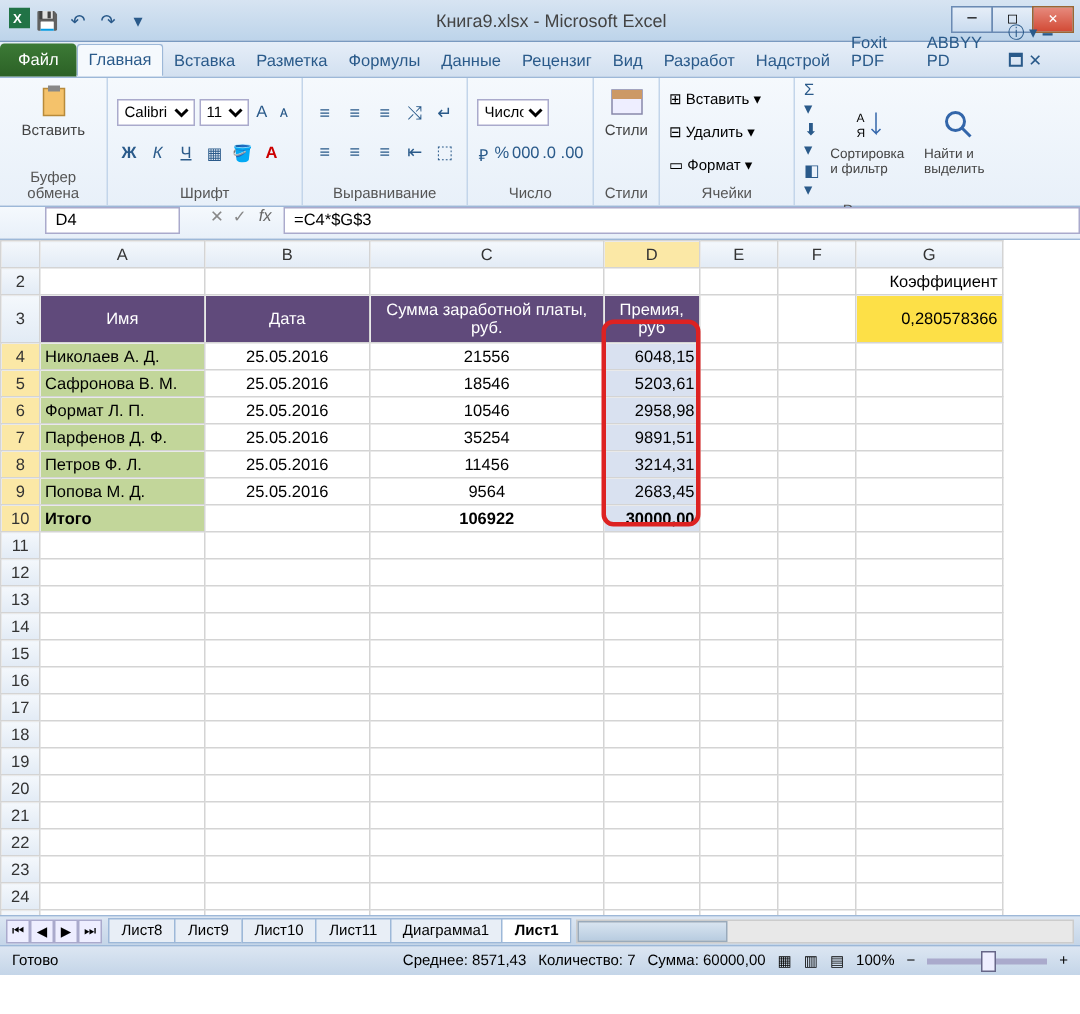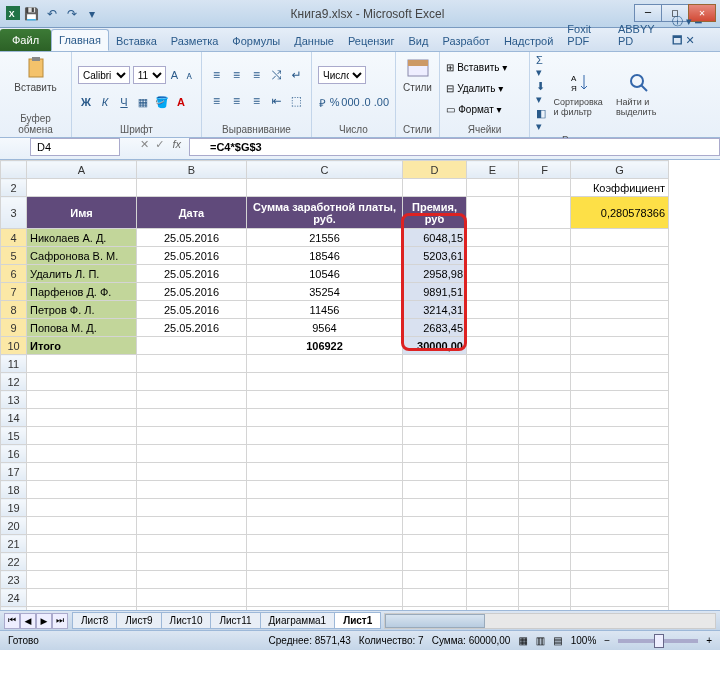--- a/index.html
+++ b/index.html
@@ -22,30 +22,30 @@
 .grp-body { display:flex; flex-direction:column; gap:10px; flex:1; justify-content:center;}
 .grp-label { font-size:10px; color:#555; text-align:center; padding-top:2px;}
 .btn-big { display:flex; flex-direction:column; align-items:center; gap:2px; font-size:10px; color:#444; padding:2px;}
 .btn-big svg { width:24px; height:24px;}
 .icon-row { display:flex; gap:3px; align-items:center; }
 .icon-row span { width:16px; height:16px; display:inline-flex; align-items:center; justify-content:center; font-size:11px; color:#2a5a8a;}
 .icon-row-lg span { width:18px; font-size:12px;}
 .namebox-row { height:22px; background: linear-gradient(#f5f9fd,#e8f0f9); display:flex; align-items:flex-start; border-bottom:1px solid #9db8d8; font-size:11px;}
 .namebox { width:90px; height:18px; border:1px solid #aac; background:#fff; margin-left:30px; padding:1px 6px; display:flex; align-items:center;}
 .fx { margin:0 8px; font-style:italic; color:#666; }
-.formula { flex:1; height:18px; border:1px solid #aac; background:#fff; padding:1px 20px; display:flex; align-items:center;font-weight:bold;}
+.formula { flex:1; height:18px; border:1px solid #aac; background:#fff; padding:1px 6px; display:flex; align-items:center;}
 .sheet-area { position:relative; overflow:auto; height: 450px; background:#fff;}
 table.sheet { border-collapse:collapse; table-layout:fixed; }
 table.sheet td,table.sheet th { border:1px solid #d4d4d4; height:18px; font-size:11px; padding:0 3px; overflow:hidden; white-space:nowrap; }
 th.colh { background: linear-gradient(#f4f8fc,#e2ebf5); font-weight:normal; text-align:center; color:#333; height:20px;}
 th.rowh { background: linear-gradient(#f4f8fc,#e2ebf5); font-weight:normal; text-align:center; width:26px; color:#333;}
 th.sel, td.sel { background:#fbe8a6 !important; }
 th.rowh.sel { background:#fbe8a6; }
 .corner { background: linear-gradient(#f4f8fc,#e2ebf5); width:26px; }
-.hdr-purple { background:#604a7b; color:#fff; font-weight:bold; text-align:center; }
+.hdr-purple { background:#604a7b; color:#fff; font-weight:normal; text-align:center; }
 .cell-green { background:#c2d69a; }
 .cell-blue { background:#d9e1f0; text-align:right; }
 td.r { text-align:right; }
 td.c { text-align:center; }
 .highlight-box { position:absolute; border:3px solid #d22; border-radius:8px; pointer-events:none; }
 .tabs-bar { height:20px; background:linear-gradient(#dce6f2,#c4d5e8); display:flex; align-items:center; font-size:10px; border-top:1px solid #9db8d8;}
 .nav-arrows { display:flex; gap:0; margin:0 4px;}
 .nav-arrows span { width:16px; height:16px; border:1px solid #aac; background:#eef; display:inline-flex; align-items:center; justify-content:center; font-size:9px;}
 .sheet-tab { padding:2px 8px; border:1px solid #9db8d8; background:#e8eef6; margin-right:-1px;}
 .sheet-tab.active { background:#fff; font-weight:bold;}
@@ -279,21 +279,21 @@
           <td class="cell-green">Сафронова В. М.</td>
           <td class="c">25.05.2016</td>
           <td class="c">18546</td>
           <td class="cell-blue">5203,61</td>
           <td></td>
           <td></td>
           <td></td>
         </tr>
 <tr>
           <th class="rowh sel">6</th>
-          <td class="cell-green">Удалить Л. П.</td>
+          <td class="cell-green">Формат Л. П.</td>
           <td class="c">25.05.2016</td>
           <td class="c">10546</td>
           <td class="cell-blue">2958,98</td>
           <td></td>
           <td></td>
           <td></td>
         </tr>
 <tr>
           <th class="rowh sel">7</th>
           <td class="cell-green">Парфенов Д. Ф.</td>

